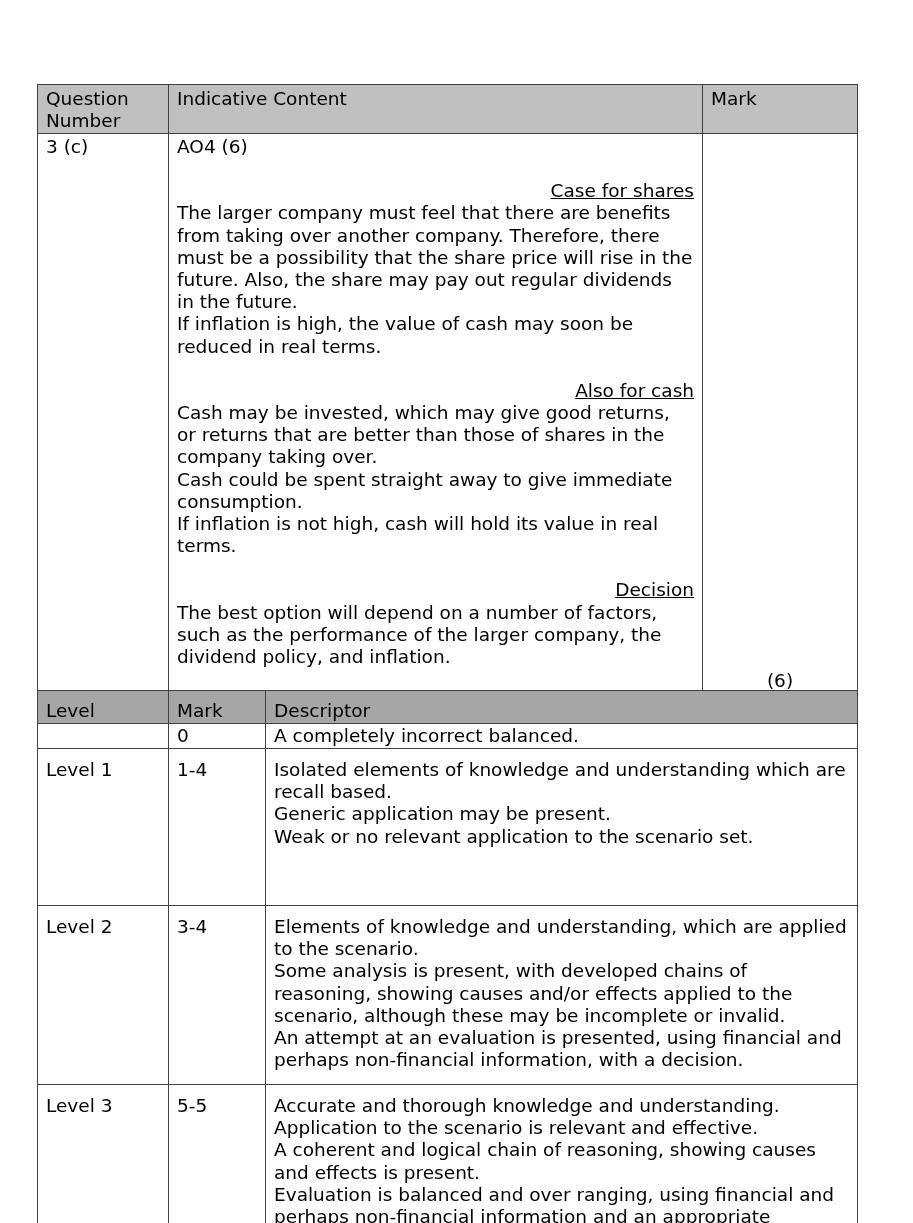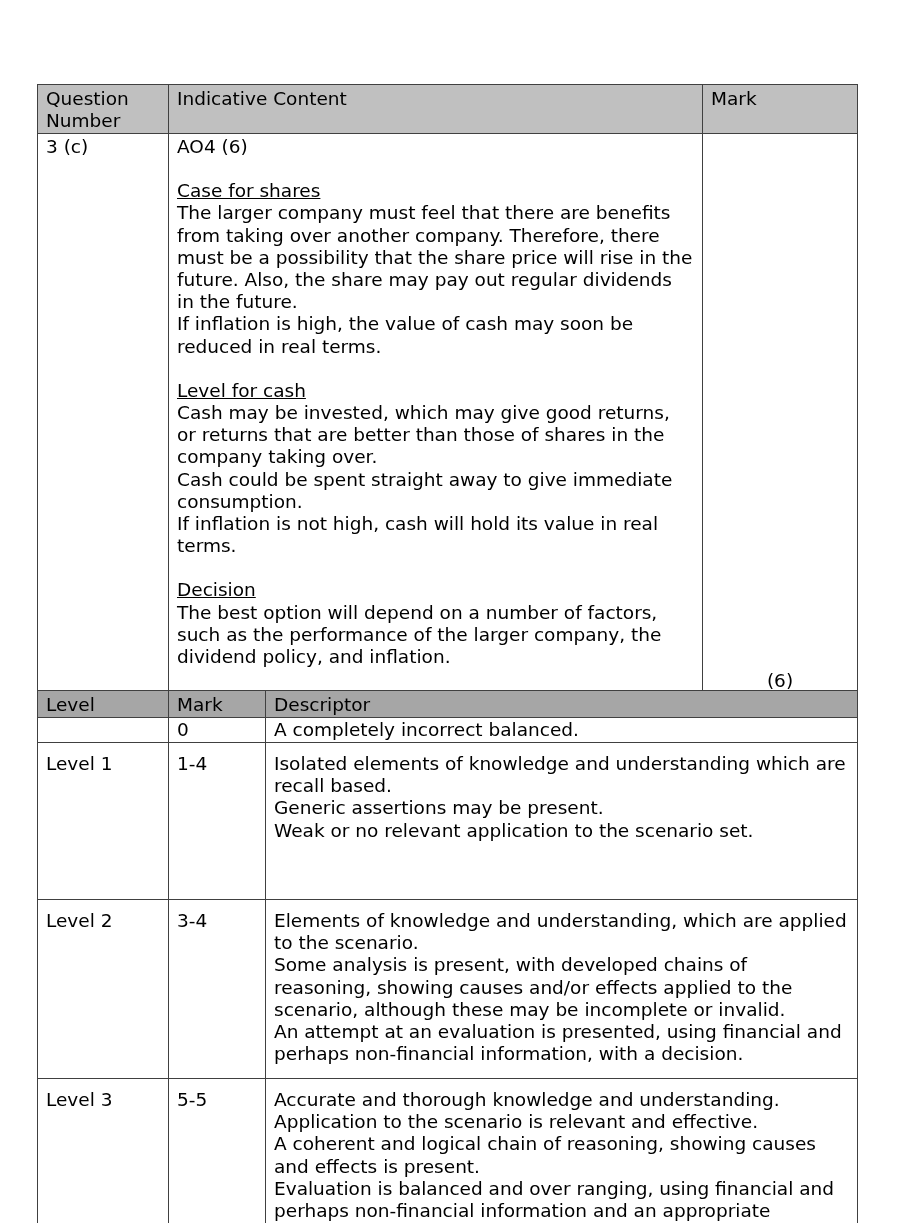--- a/index.html
+++ b/index.html
@@ -1,23 +1,23 @@
 <!DOCTYPE html>
 <html><head>
 <meta charset="utf-8">
 <style>
   html, body { margin: 0; padding: 0; background: #ffffff; }
   body { width: 913px; height: 1223px; position: relative; font-family: "DejaVu Sans", "Liberation Sans", sans-serif; color: #000; }
   .page { position: absolute; left: 37px; top: 44px; width: 820px; margin-top: 40px; }
   table { border-collapse: collapse; width: 820px; table-layout: fixed; font-size: 18.5px; line-height: 22.2px; }
   td, th { border: 1px solid #404040; vertical-align: top; text-align: left; font-weight: normal; padding: 2px 8px 0 8px; }
   .t1 th { background: #c0c0c0; height: 45px; padding-top: 3px; }
-  .t2 th { background: #a6a6a6; padding-top: 3px; height: 23px; }
+  .t2 th { background: #a6a6a6; padding-top: 9px; height: 23px; }
   .t1 td.qn { height: 554px; }
-  .u { text-decoration: underline; }
+  .u { text-decoration: underline; text-align: right; }
   .para { margin: 0; }
   .gap { height: 22px; }
   .markcell { position: relative; }
   .markcell .mk { position: absolute; bottom: -2px; left: 0; right: 0; text-align: center; }
   .t2 { margin-top: -1px; }
   .t2 td { padding-top: 10px; }
   .row0 td { height: 23px; padding-top: 1px; }
   .row1 td { height: 146px; }
   .row2 td { height: 168px; }
   .row3 td { height: 170px; }
@@ -41,21 +41,21 @@
     </tr>
     <tr>
       <td class="qn">3 (c)</td>
       <td>
         <p class="para">AO4 (6)</p>
         <div class="gap"></div>
         <p class="para u">Case for shares</p>
         <p class="para">The larger company must feel that there are benefits from taking over another company. Therefore, there must be a possibility that the share price will rise in the future. Also, the share may pay out regular dividends in the future.</p>
         <p class="para">If inflation is high, the value of cash may soon be reduced in real terms.</p>
         <div class="gap"></div>
-        <p class="para u">Level for cash</p>
+        <p class="para u">Also for cash</p>
         <p class="para">Cash may be invested, which may give good returns, or returns that are better than those of shares in the company taking over.</p>
         <p class="para">Cash could be spent straight away to give immediate consumption.</p>
         <p class="para">If inflation is not high, cash will hold its value in real terms.</p>
         <div class="gap"></div>
         <p class="para u">Decision</p>
         <p class="para">The best option will depend on a number of factors, such as the performance of the larger company, the dividend policy, and inflation.</p>
       </td>
       <td class="markcell">
         <div class="mk">(6)</div>
       </td>
@@ -80,21 +80,21 @@
       <td>0</td>
       <td>
         <p class="para">A completely incorrect balanced.</p>
       </td>
     </tr>
     <tr class="row1">
       <td>Level 1</td>
       <td>1-4</td>
       <td>
         <p class="para">Isolated elements of knowledge and understanding which are recall based.</p>
-        <p class="para">Generic assertions may be present.</p>
+        <p class="para">Generic application may be present.</p>
         <p class="para">Weak or no relevant application to the scenario set.</p>
       </td>
     </tr>
     <tr class="row2">
       <td>Level 2</td>
       <td>3-4</td>
       <td>
         <p class="para">Elements of knowledge and understanding, which are applied to the scenario.</p>
         <p class="para">Some analysis is present, with developed chains of reasoning, showing causes and/or effects applied to the scenario, although these may be incomplete or invalid.</p>
         <p class="para">An attempt at an evaluation is presented, using financial and perhaps non-financial information, with a decision.</p>

